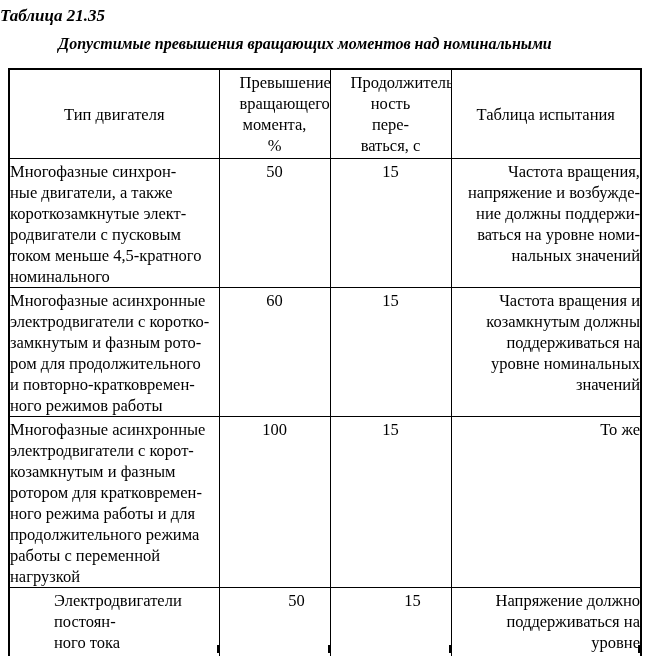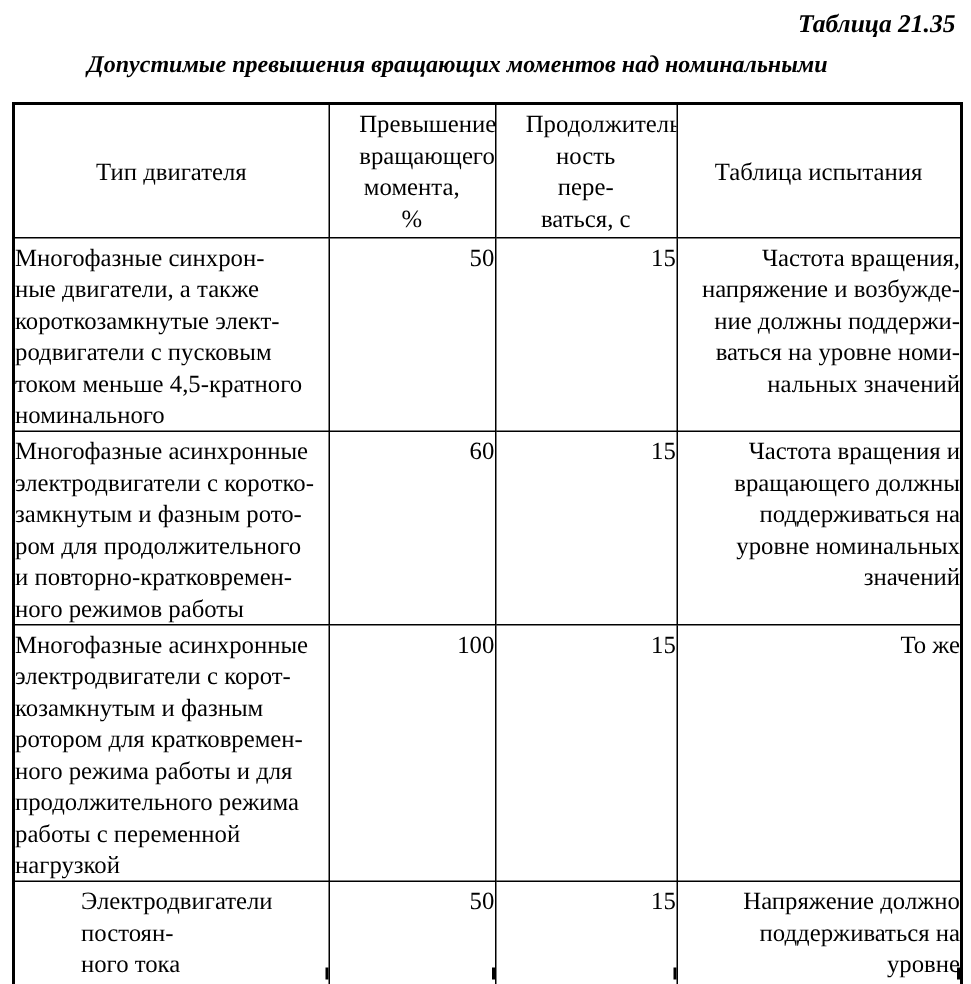--- a/index.html
+++ b/index.html
@@ -14,21 +14,21 @@
     background: #ffffff;
     font-family: "Liberation Serif", "DejaVu Serif", serif;
     color: #000000;
     overflow: hidden;
   }
   .table-label {
     position: absolute;
     top: 6px;
     left: 0;
     right: 10px;
-    text-align: right;
+    text-align: left;
     font-size: 17px;
     font-style: italic;
     font-weight: bold;
     line-height: 20px;
   }
   .doc-title {
     position: absolute;
     top: 34px;
     left: 0;
     width: 610px;
@@ -67,21 +67,21 @@
     vertical-align: top;
     padding-top: 2px;
     margin-left: 29px;
   }
   td.col-type {
     text-align: left;
     padding-left: 3px;
     padding-right: 2px;
   }
   td.col-num {
-    text-align: right;
+    text-align: center;
   }
   td.col-cond {
     text-align: right;
     padding-left: 6px;
     padding-right: 2px;
   }
   tr.row-header  { height: 67px; }
   tr.row-0 td { height: 127px; }
   tr.row-1 td { height: 126px; }
   tr.row-2 td { height: 169px; }
@@ -146,21 +146,21 @@
       <tr class="row-1">
         <td class="col-type">Многофазные асинхронные
 электродвигатели с коротко-
 замкнутым и фазным рото-
 ром для продолжительного
 и повторно-кратковремен-
 ного режимов работы</td>
         <td class="col-num">60</td>
         <td class="col-num">15</td>
         <td class="col-cond">Частота вращения и
-вращающего должны
+козамкнутым должны
 поддерживаться на
 уровне номинальных
 значений</td>
       </tr>
       <tr class="row-2">
         <td class="col-type">Многофазные асинхронные
 электродвигатели с корот-
 козамкнутым и фазным
 ротором для кратковремен-
 ного режима работы и для

